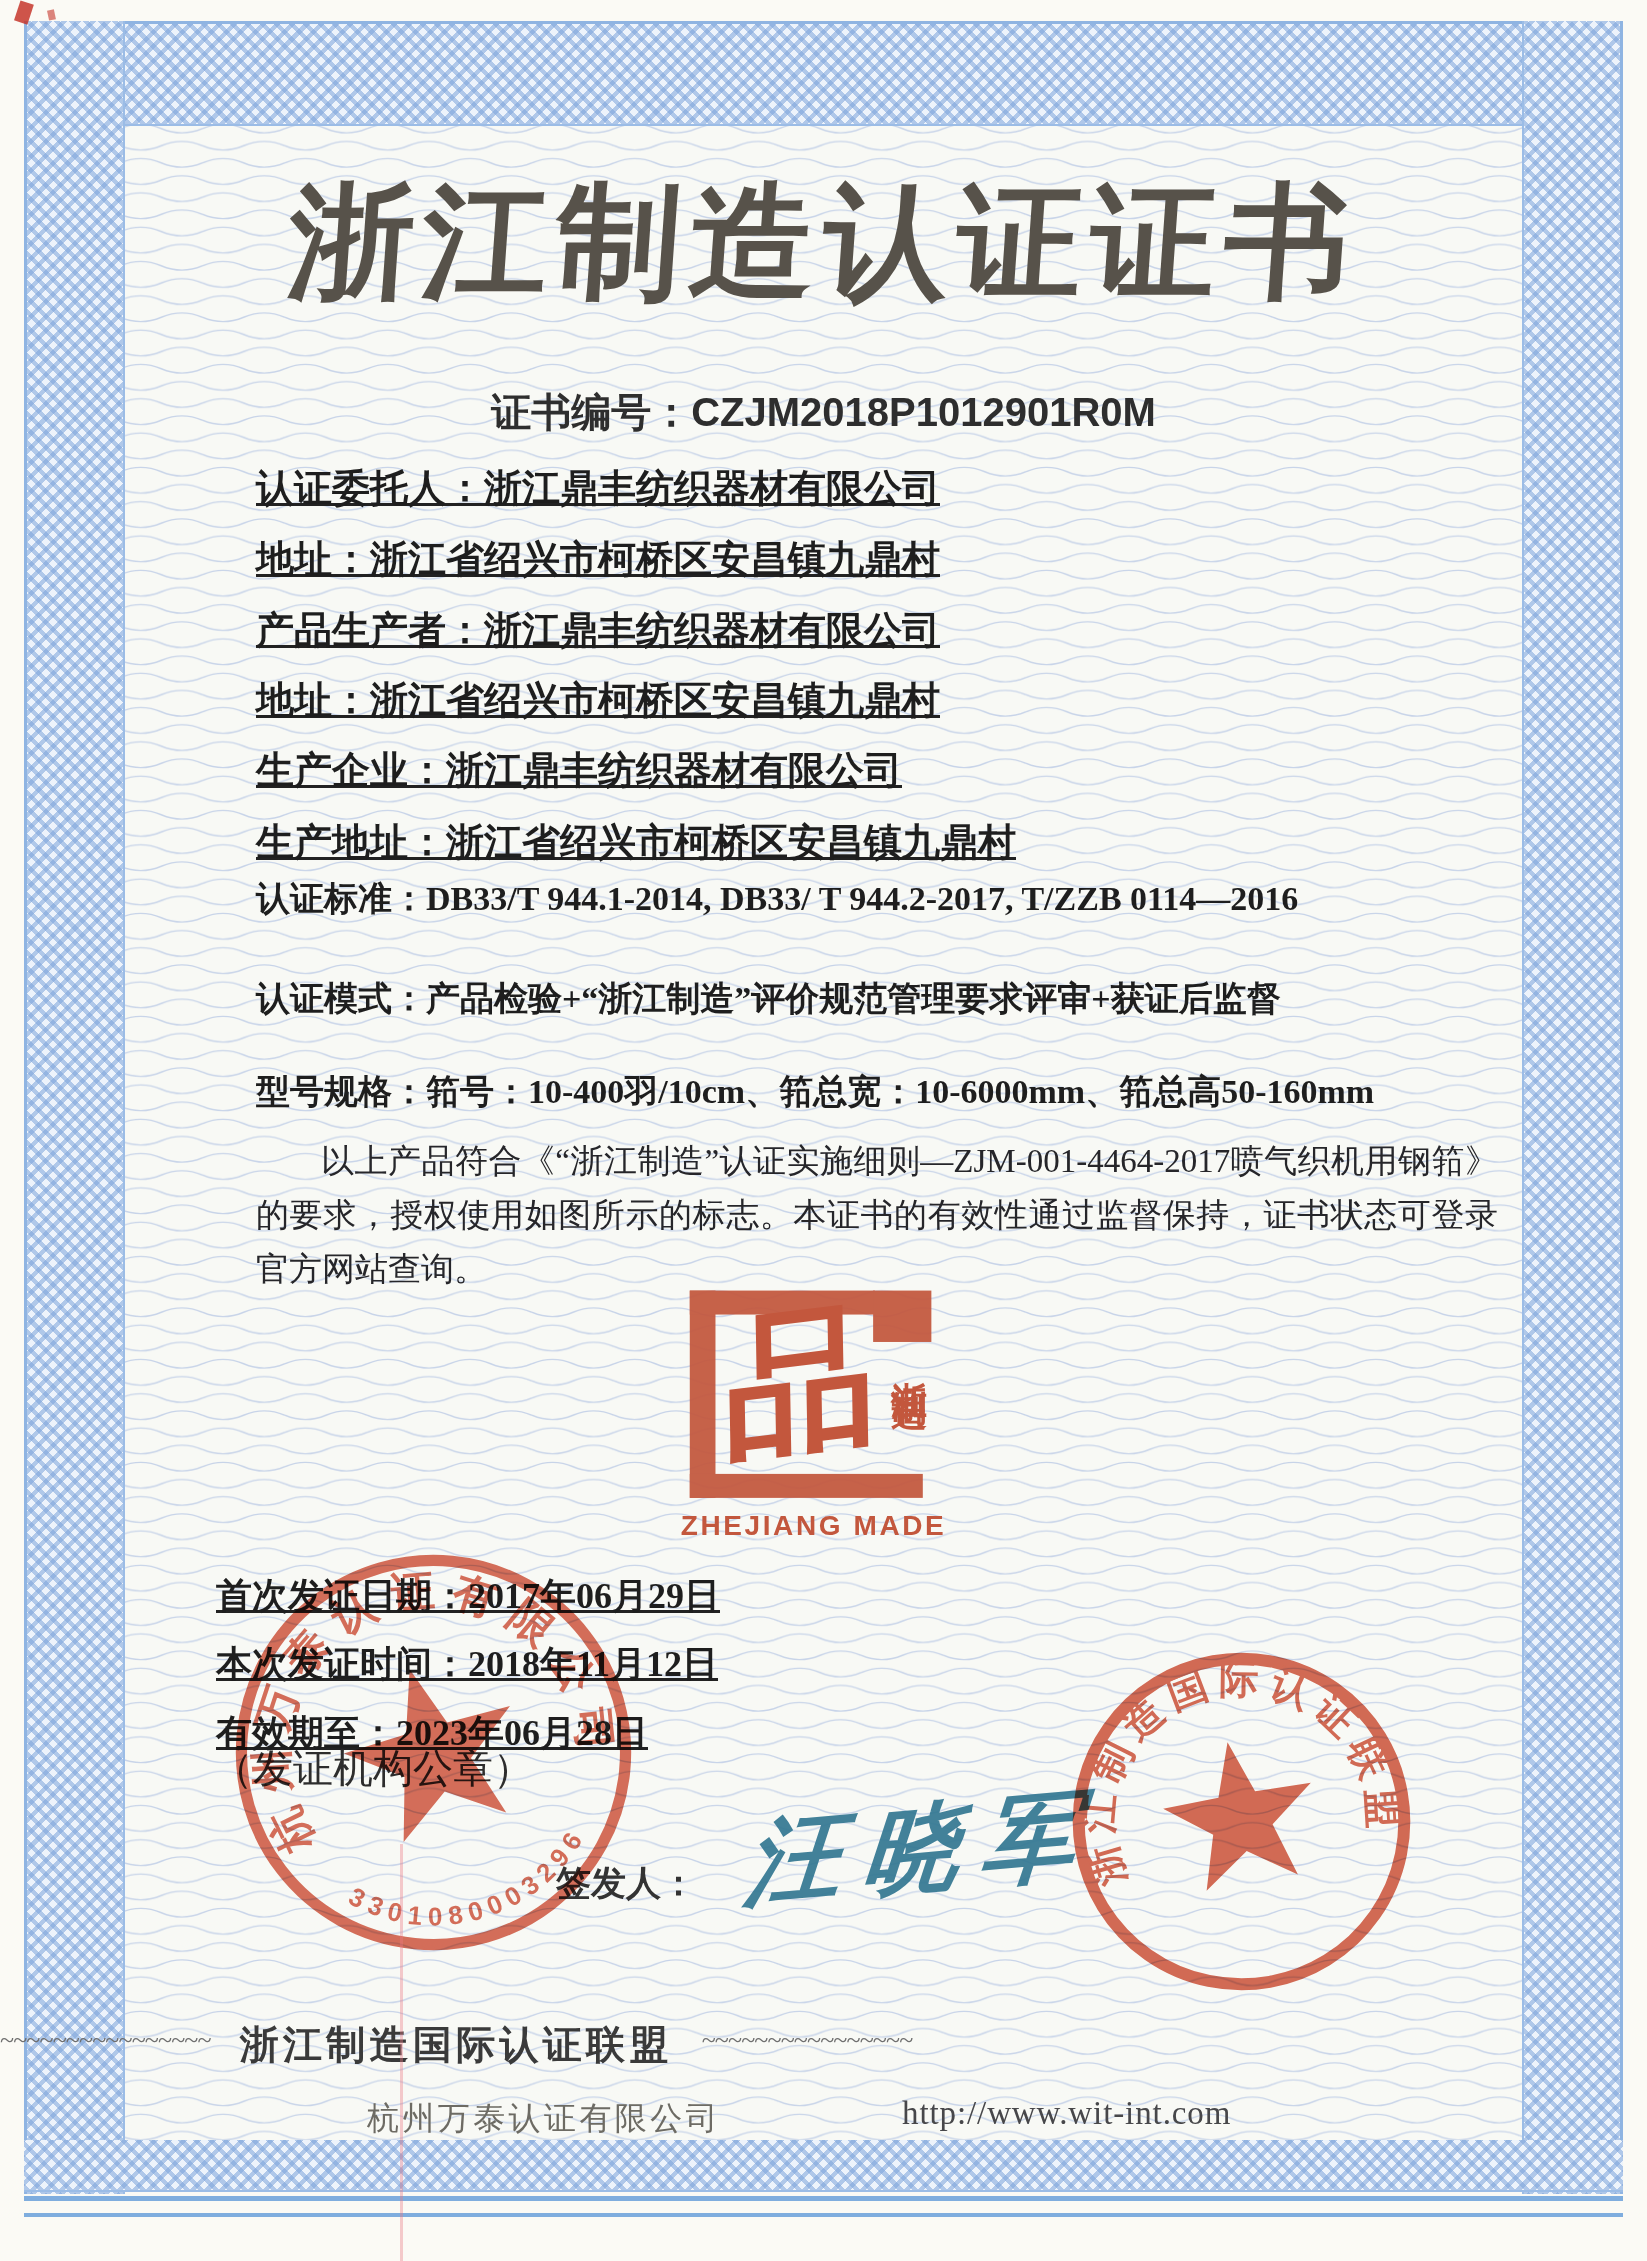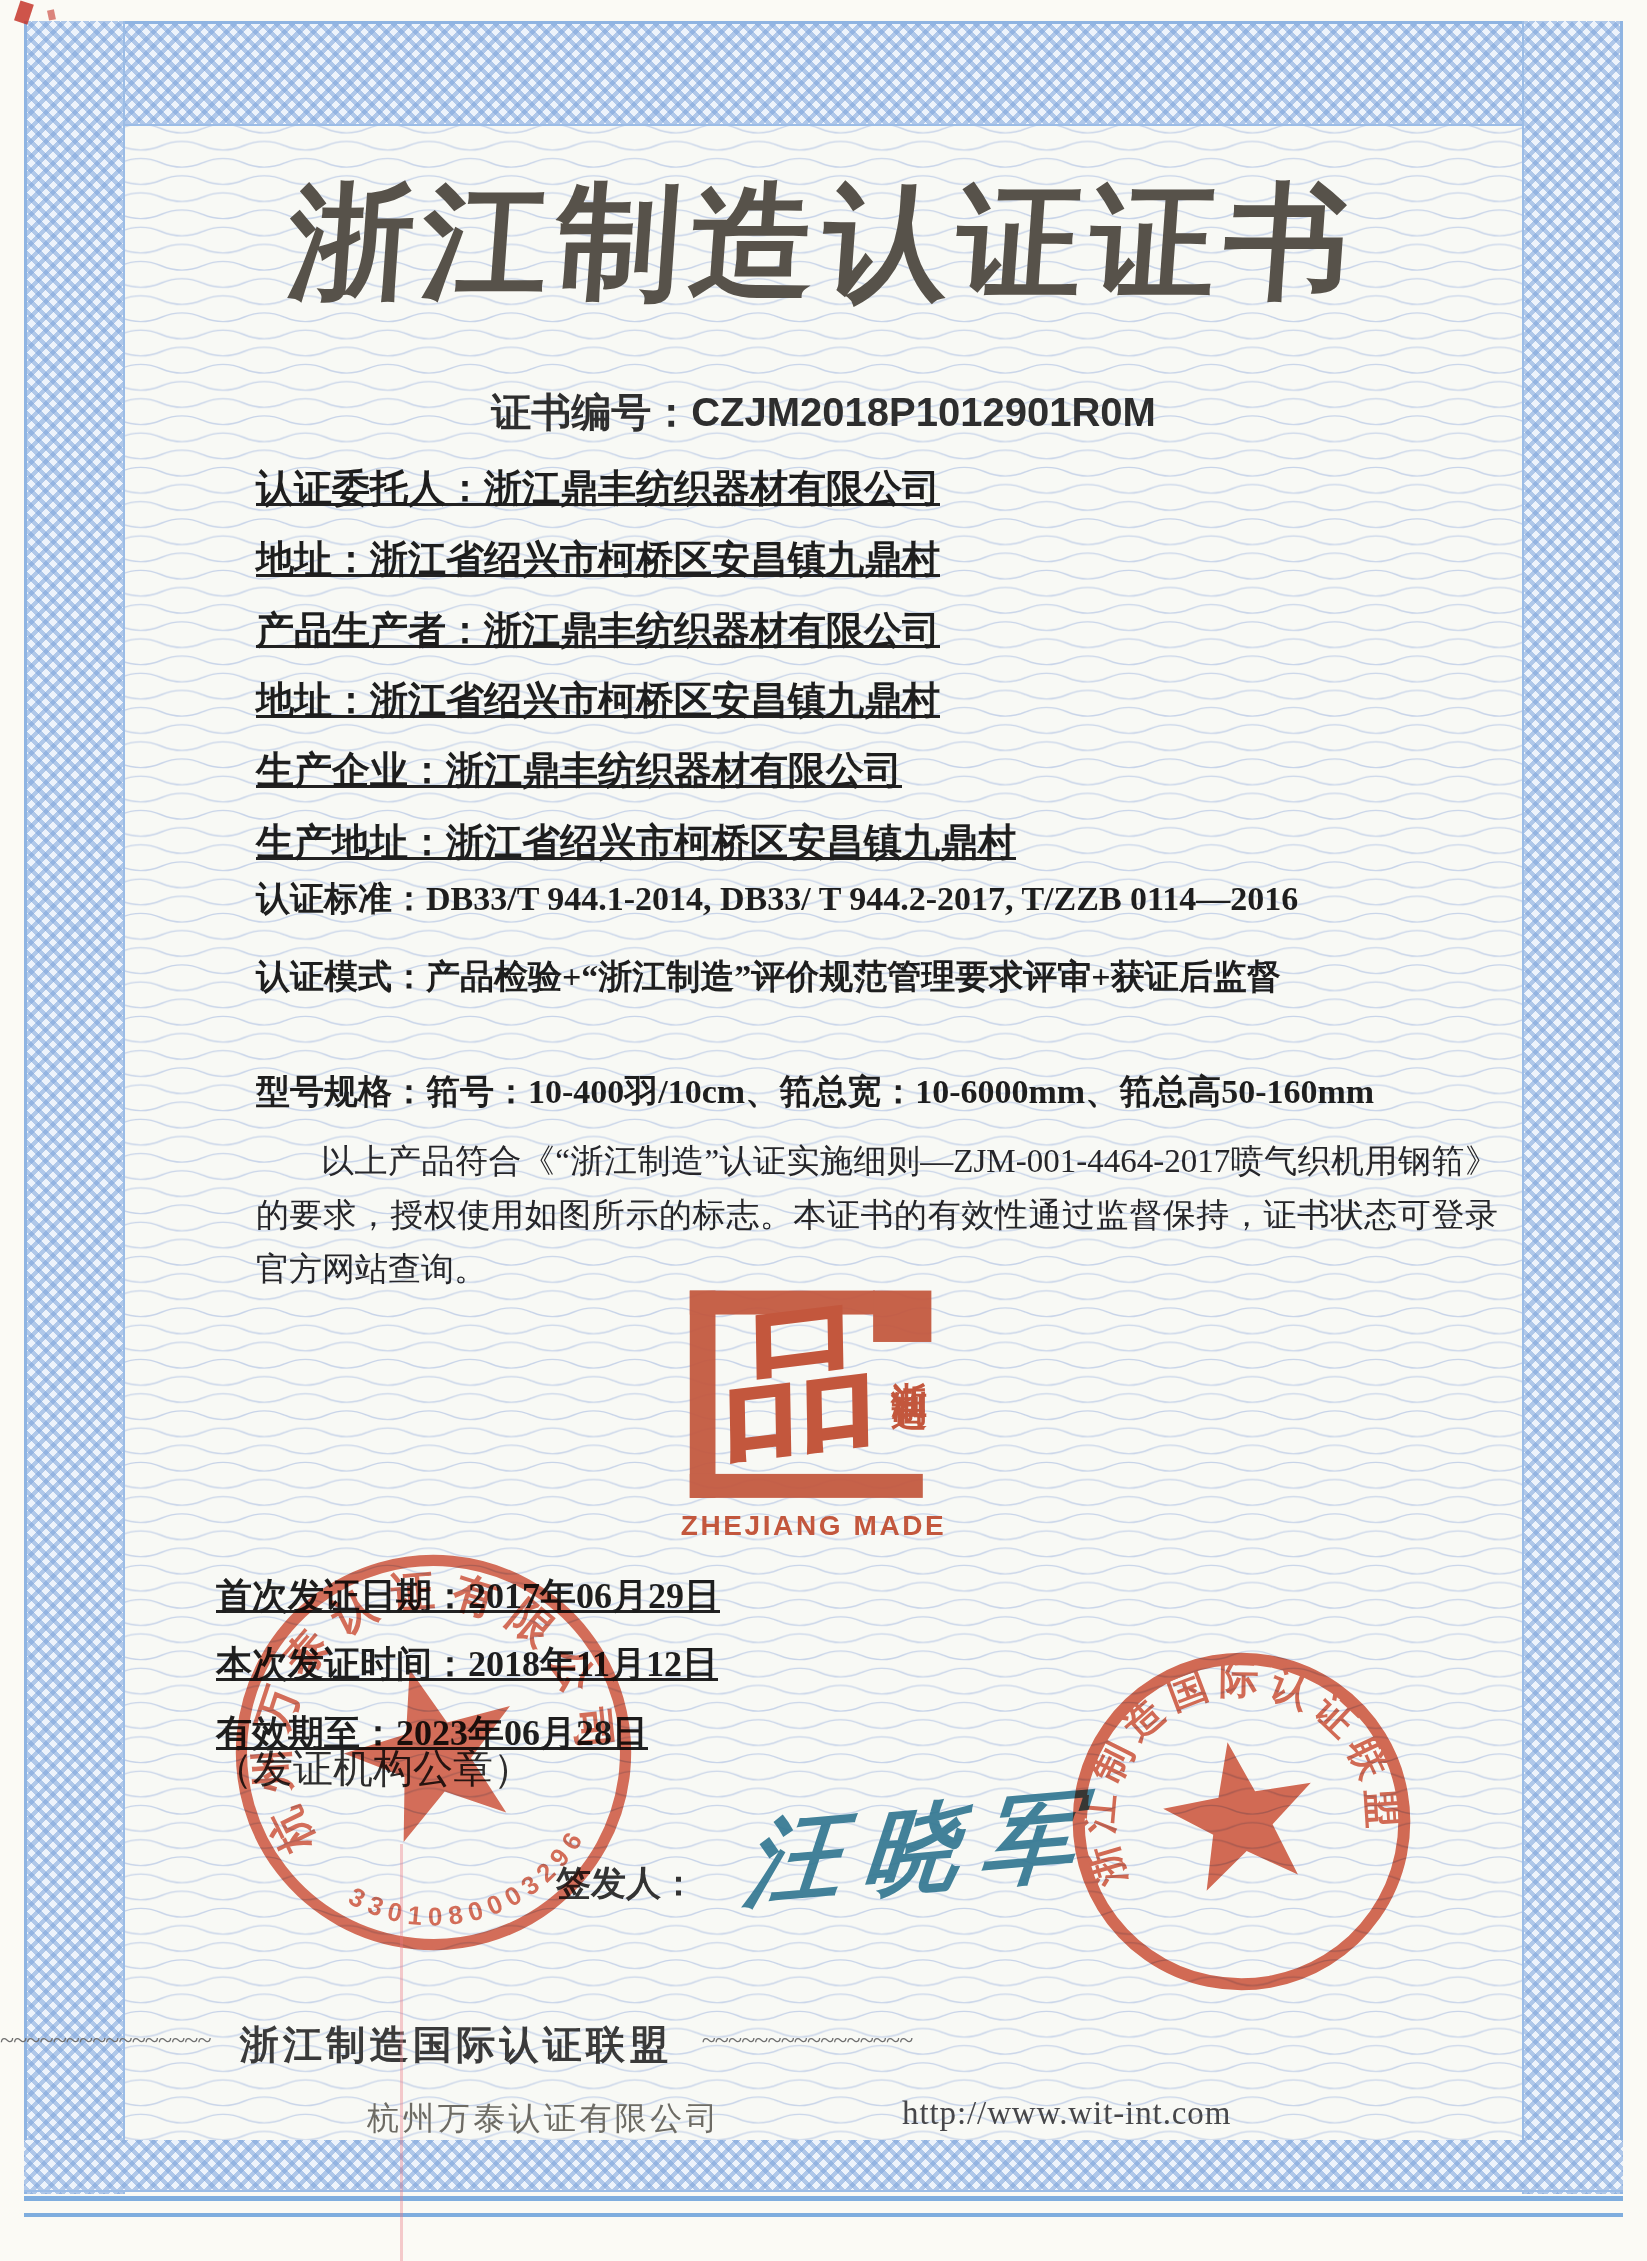--- a/index.html
+++ b/index.html
@@ -98,21 +98,21 @@
   </div>
 
   <div class="line fld" style="top:463px"><span class="lab">认证委托人：</span><span class="val">浙江鼎丰纺织器材有限公司</span></div>
   <div class="line fld" style="top:534px"><span class="lab">地址：</span><span class="val">浙江省绍兴市柯桥区安昌镇九鼎村</span></div>
   <div class="line fld" style="top:605px"><span class="lab">产品生产者：</span><span class="val">浙江鼎丰纺织器材有限公司</span></div>
   <div class="line fld" style="top:675px"><span class="lab">地址：</span><span class="val">浙江省绍兴市柯桥区安昌镇九鼎村</span></div>
   <div class="line fld" style="top:745px"><span class="lab">生产企业：</span><span class="val">浙江鼎丰纺织器材有限公司</span></div>
   <div class="line fld" style="top:817px"><span class="lab">生产地址：</span><span class="val">浙江省绍兴市柯桥区安昌镇九鼎村</span></div>
 
   <div class="line spc" style="top:876px"><span class="lab">认证标准：</span><span class="val">DB33/T 944.1-2014, DB33/ T 944.2-2017, T/ZZB 0114—2016</span></div>
-  <div class="line spc" style="top:954px"><span class="lab">认证模式：</span><span class="val">产品检验+“浙江制造”评价规范管理要求评审+获证后监督</span></div>
+  <div class="line spc" style="top:976px"><span class="lab">认证模式：</span><span class="val">产品检验+“浙江制造”评价规范管理要求评审+获证后监督</span></div>
   <div class="line spc" style="top:1069px"><span class="lab">型号规格：</span><span class="val">筘号：10-400羽/10cm、筘总宽：10-6000mm、筘总高50-160mm</span></div>
 
   <div class="para">以上产品符合《“浙江制造”认证实施细则—ZJM-001-4464-2017喷气织机用钢筘》的要求，授权使用如图所示的标志。本证书的有效性通过监督保持，证书状态可登录官方网站查询。</div>
 
   <div class="logo">
     <svg width="288" height="281" viewBox="0 0 336 328">
       <g fill="#c3573d" opacity="0.93">
         <rect x="16" y="10" width="30" height="242"></rect>
         <rect x="16" y="10" width="216" height="28"></rect>
         <rect x="230" y="10" width="68" height="60"></rect>

